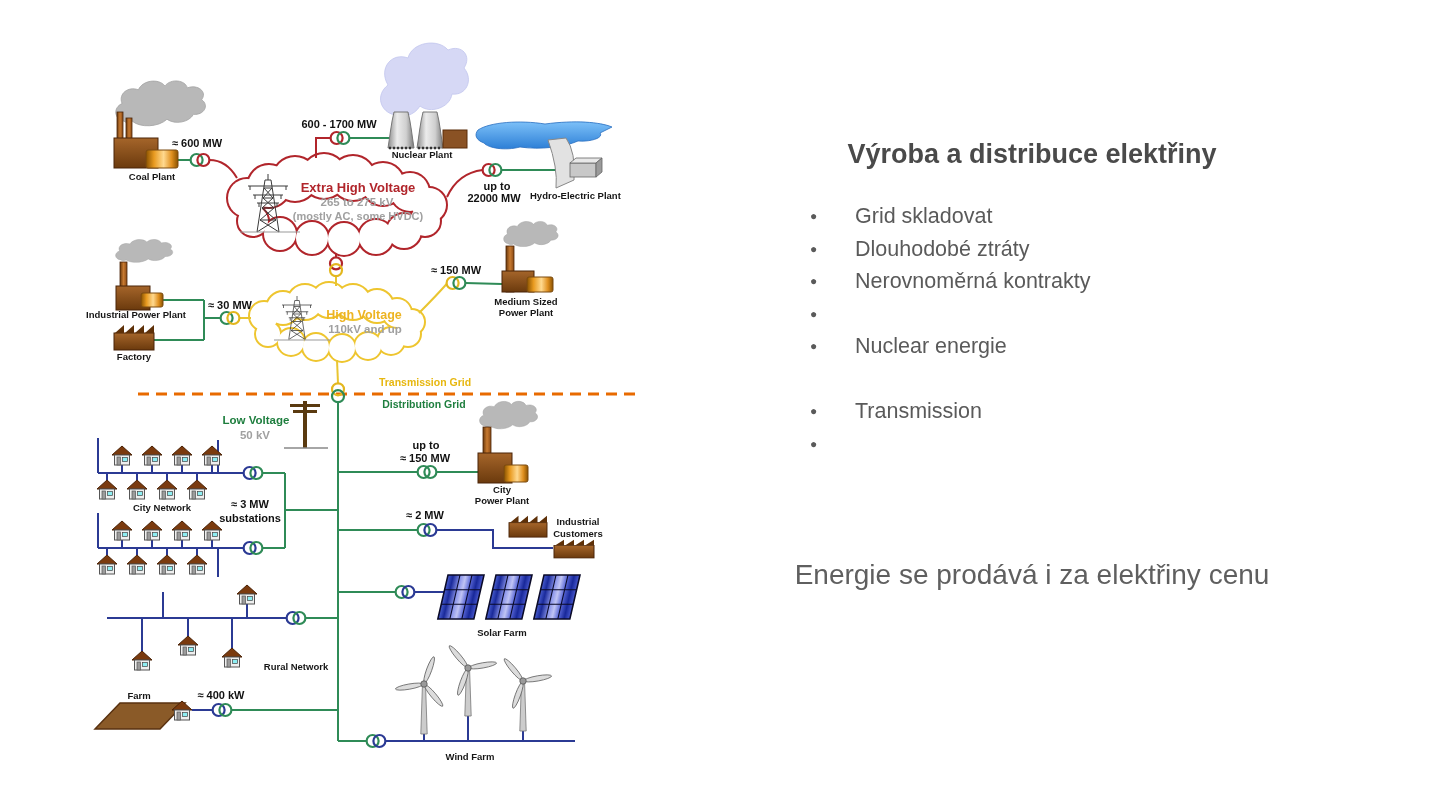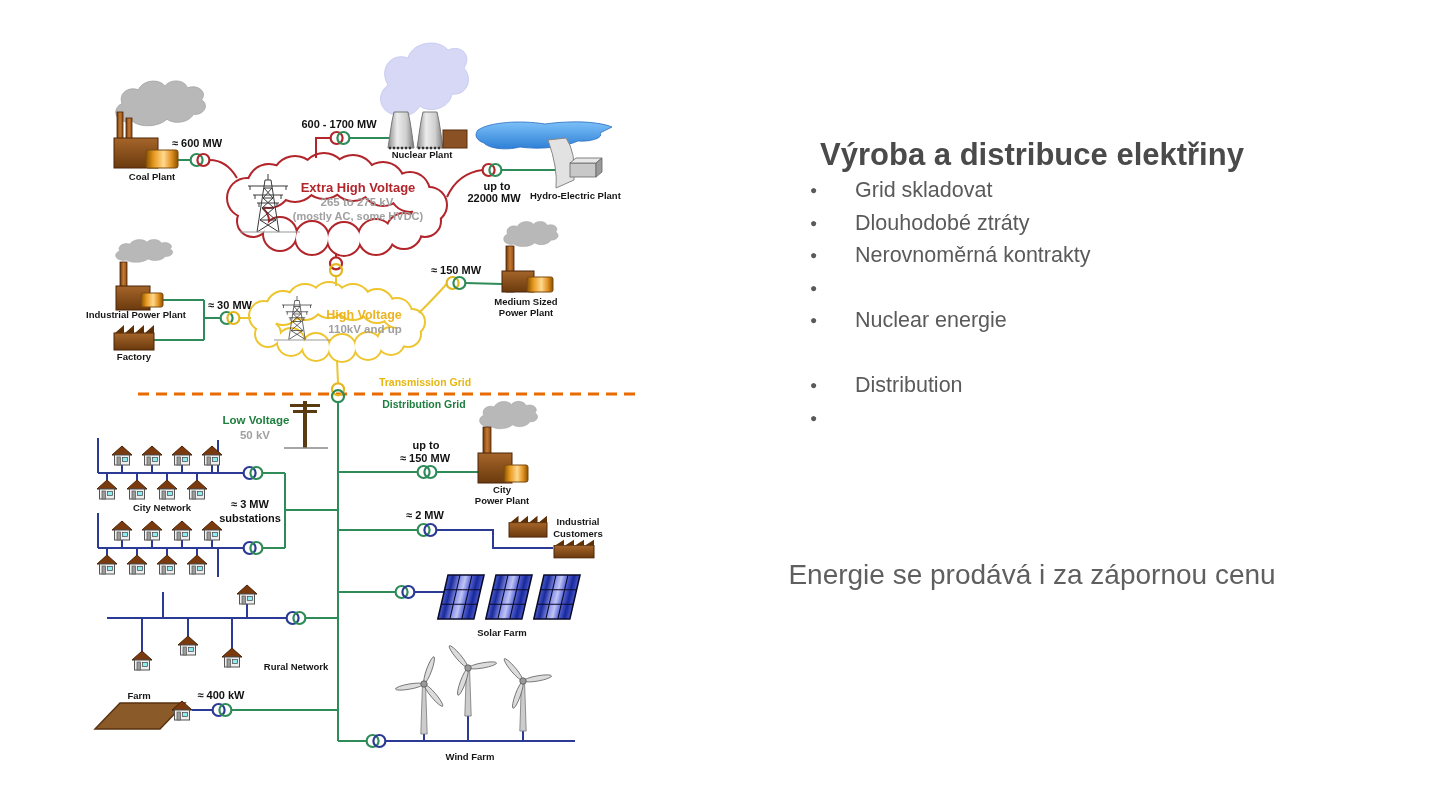--- a/index.html
+++ b/index.html
@@ -22,21 +22,21 @@
   
   .lr{stroke:#b1252b;stroke-width:2;fill:none;}
   .lg{stroke:#2f8b57;stroke-width:2;fill:none;}
   .lb{stroke:#2b3a94;stroke-width:2;fill:none;}
   .ly{stroke:#e9c531;stroke-width:2;fill:none;}
   .tc{fill:none;stroke-width:2.2;}
   .cr{stroke:#b1252b;}  .cg{stroke:#2f8b57;}  .cy{stroke:#e3b71e;}  .cb{stroke:#2b3a94;}
 
   
   .rightcol{position:absolute;left:782px;top:138px;width:500px;color:#5a5a5a;}
-  .rightcol h1{font-size:31px;line-height:33px;margin:0 0 3px 0;text-align:center;color:#4a4a4a;font-weight:bold;}
+  .rightcol h1{font-size:27px;line-height:33px;margin:0 0 29px 0;text-align:center;color:#4a4a4a;font-weight:bold;}
   .rightcol ul{list-style:none;margin:0;padding:0;font-size:21.5px;}
   .rightcol li{position:relative;padding-left:73px;height:32.5px;line-height:32.5px;white-space:nowrap;}
   .rightcol li .dot{position:absolute;left:28px;top:0;font-size:12px;}
   .rightcol li.gap{height:32.5px;}
   .footerline{position:absolute;left:772px;top:553px;width:520px;text-align:center;font-size:28px;line-height:43px;color:#5f5f5f;}
 </style>
 </head>
 <body>
 
 <div class="slide">
@@ -467,19 +467,19 @@
 
   <div class="rightcol">
     <h1>Výroba a distribuce elektřiny</h1>
     <ul>
       <li><span class="dot">●</span><span>Grid skladovat</span></li>
       <li><span class="dot">●</span><span>Dlouhodobé ztráty</span></li>
       <li><span class="dot">●</span><span>Nerovnoměrná kontrakty</span></li>
       <li><span class="dot">●</span></li>
       <li><span class="dot">●</span><span>Nuclear energie</span></li>
       <li class="gap"></li>
-      <li><span class="dot">●</span><span>Distribution</span></li>
+      <li><span class="dot">●</span><span>Transmission</span></li>
       <li><span class="dot">●</span></li>
     </ul>
   </div>
 
-  <div class="footerline">Energie se prodává i za zápornou cenu</div>
+  <div class="footerline">Energie se prodává i za elektřiny cenu</div>
 </div>
 
 </body></html>

